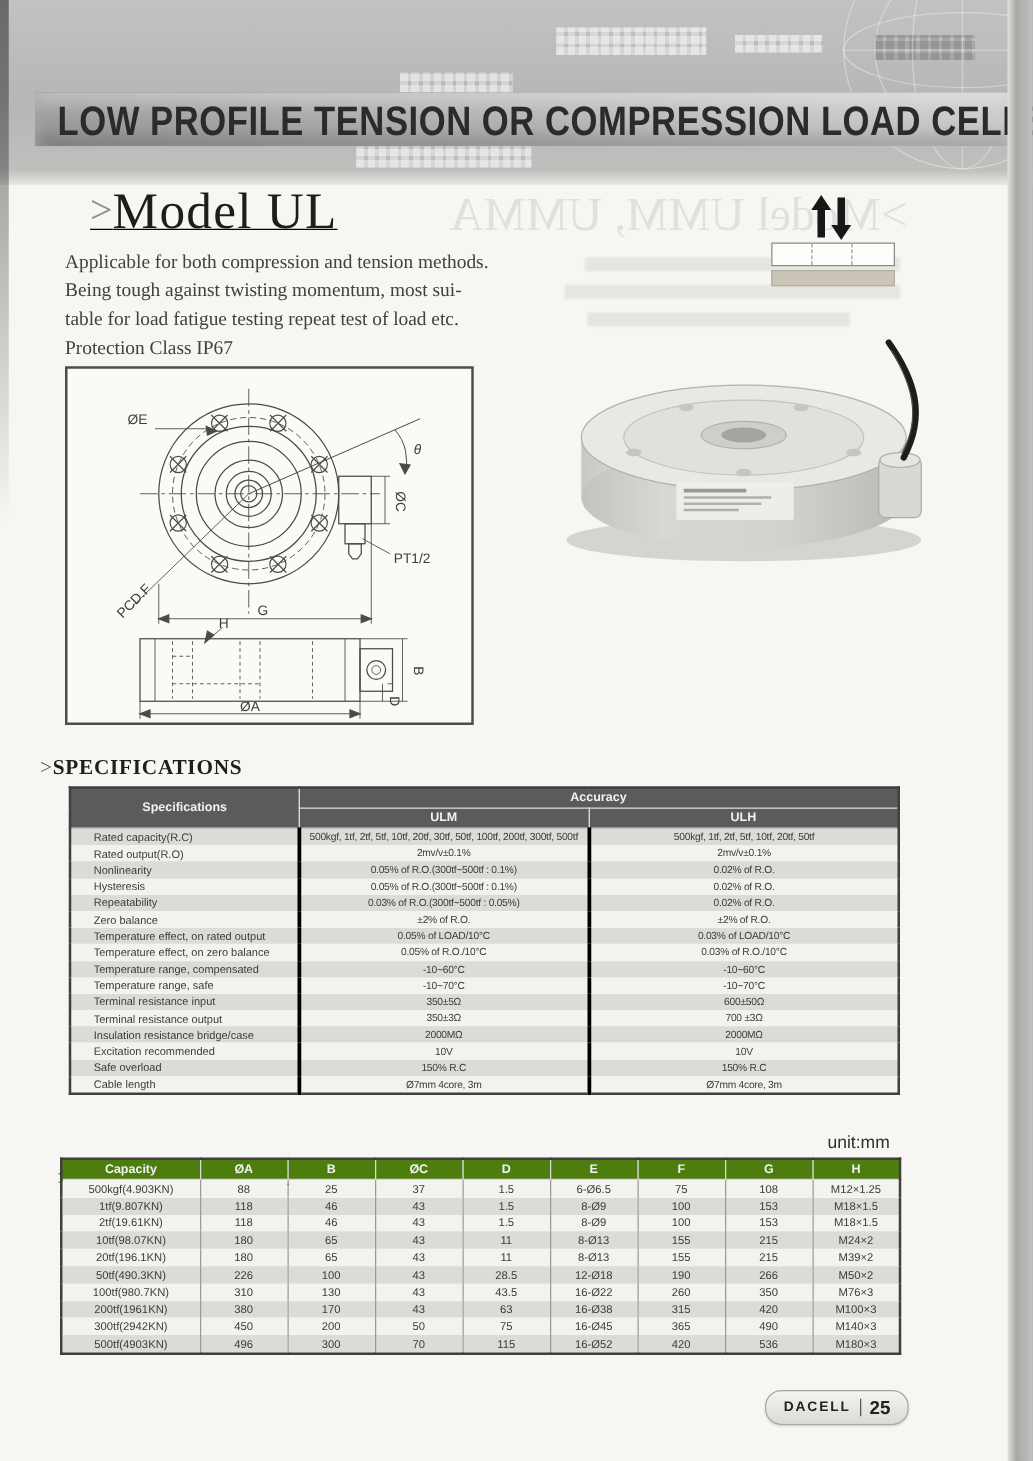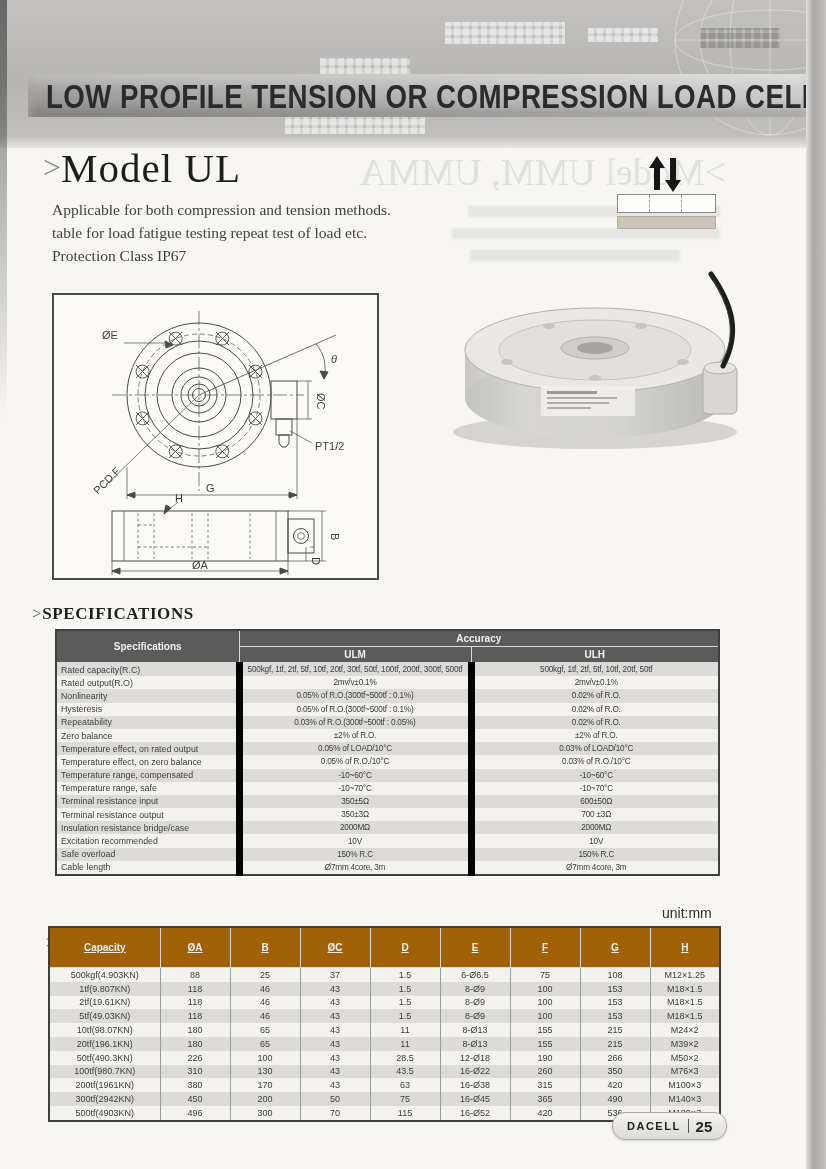--- a/index.html
+++ b/index.html
@@ -18,21 +18,21 @@
       repeating-linear-gradient(90deg,rgba(255,255,255,.38) 0 6px,transparent 6px 9px),
       repeating-linear-gradient(0deg,rgba(255,255,255,.38) 0 6px,transparent 6px 9px);}
   .px.dark{background-image:
       repeating-linear-gradient(90deg,rgba(90,90,90,.22) 0 6px,transparent 6px 9px),
       repeating-linear-gradient(0deg,rgba(90,90,90,.22) 0 6px,transparent 6px 9px);}
   .title-bar{left:28px;top:74px;width:782px;height:43px;
     background:linear-gradient(to right,#9d9c9a 0%,#b4b3b1 45%,#c7c6c4 80%,#cdccca 100%);
     box-shadow:inset 0 10px 14px rgba(255,255,255,.35), inset 0 -10px 12px rgba(0,0,0,.18);}
   .title-text{left:46px;top:78px;font-size:33px;font-weight:bold;color:#2b2b2e;
     transform:scaleX(.84);transform-origin:left center;white-space:nowrap;letter-spacing:.5px;}
-  .model-line{left:43px;top:144px;white-space:nowrap;}
+  .model-line{left:72px;top:144px;white-space:nowrap;text-decoration:underline;}
   .model-prefix{font-family:"Liberation Serif",serif;font-size:32px;color:#8b8b8b;vertical-align:4px;}
   .model-title{font-family:"Liberation Serif",serif;font-size:41px;color:#1d1d1d;letter-spacing:1px;}
   .model-desc{left:52px;top:198px;width:382px;font-family:"Liberation Serif",serif;
     font-size:15.5px;line-height:23px;color:#414141;text-align:justify;}
 
   
   .ghost-head{left:178px;top:150px;width:548px;font-family:"Liberation Serif",serif;
     font-size:38px;color:#8d949e;opacity:.22;transform:scaleX(-1);white-space:nowrap;}
   .ghost-line{background:rgba(110,115,125,.13);filter:blur(1px);}
 
@@ -51,28 +51,28 @@
   .sec-head{font-family:"Liberation Serif",serif;font-size:17px;font-weight:bold;
     color:#1e1e1e;letter-spacing:.6px;white-space:nowrap;}
   .sec-prefix{color:#5a5a5a;font-weight:normal;}
 
   
   table{border-collapse:collapse;table-layout:fixed;}
   .spec-table{width:663px;border:2px solid #3f3f3f;}
   .spec-table th{background:#5b5b5b;color:#f2f2f2;font-weight:bold;font-size:10px;
     border:1px solid #d9d9d9;height:15px;padding:0;}
   .spec-table td{font-size:8.2px;color:#3c3c3c;height:13.2px;padding:0 3px;text-align:center;
-    border-left:7px solid #000000;white-space:nowrap;overflow:hidden;letter-spacing:-.2px;}
-  .spec-table td.lab{text-align:left;border-left:none;font-size:8.8px;padding-left:4px;letter-spacing:0;}
+    border-left:3px solid #000000;white-space:nowrap;overflow:hidden;letter-spacing:-.2px;}
+  .spec-table td.lab{text-align:left;border-left:none;font-size:8.8px;padding-left:18px;letter-spacing:0;}
   .spec-table tbody tr:nth-child(odd){background:#dcdbd7;}
   .spec-table tbody tr:nth-child(even){background:#f3f2ee;}
 
   .dim-table{width:671px;border:2px solid #3f3f3f;}
-  .dim-table th{background:#a16207;color:#f2f2f2;font-weight:bold;font-size:10px;
-    border:1px solid #d9d9d9;height:15px;padding:12px;text-decoration:underline;}
+  .dim-table th{background:#4d7c0f;color:#f2f2f2;font-weight:bold;font-size:10px;
+    border:1px solid #d9d9d9;height:15px;padding:0;}
   .dim-table td{font-size:9px;color:#3c3c3c;height:13.8px;padding:0 2px;text-align:center;
     border-left:1px solid #9a9a9a;white-space:nowrap;overflow:hidden;}
   .dim-table td:first-child{border-left:none;}
   .dim-table tbody tr:nth-child(odd){background:#f3f2ee;}
   .dim-table tbody tr:nth-child(even){background:#dcdbd7;}
   .unit-label{font-size:14px;color:#2e2e2e;}
 
   
   .footer-pill{left:612px;top:1112px;height:26px;display:inline-flex;align-items:center;gap:7px;
     padding:0 14px;border:1px solid #a7a6a2;border-radius:13px;
@@ -109,20 +109,21 @@
   <div class="abs ghost-head">&gt;Model UMM, UMMA</div>
   <div class="abs ghost-line" style="left:468px;top:206px;width:252px;height:11px;"></div>
   <div class="abs ghost-line" style="left:452px;top:228px;width:268px;height:11px;"></div>
   <div class="abs ghost-line" style="left:470px;top:250px;width:210px;height:11px;"></div>
 
   <div class="abs model-line">
     <span class="model-prefix">&gt;</span><span class="model-title">Model UL</span>
   </div>
   <div class="abs model-desc">
     <div>Applicable for both compression and tension methods.</div>
+    <div>Being tough against twisting momentum, most sui-</div>
     <div>table for load fatigue testing repeat test of load etc.</div>
     <div>Protection Class IP67</div>
   </div>
 
   <svg class="abs" style="left:645px;top:156px;" width="40" height="36">
     <polygon points="12,0 4,12 9,12 9,34 15,34 15,12 20,12" fill="#161616"></polygon>
     <polygon points="28,36 20,24 25,24 25,2 31,2 31,24 36,24" fill="#161616"></polygon>
   </svg>
   <div class="abs tc-bar1">
     <i style="left:31px;"></i>
@@ -429,31 +430,20 @@
           <td>118</td>
           <td>46</td>
           <td>43</td>
           <td>1.5</td>
           <td>8-Ø9</td>
           <td>100</td>
           <td>153</td>
           <td>M18×1.5</td>
         </tr>
 
-        <tr>
-          <td>5tf(49.03KN)</td>
-          <td>118</td>
-          <td>46</td>
-          <td>43</td>
-          <td>1.5</td>
-          <td>8-Ø9</td>
-          <td>100</td>
-          <td>153</td>
-          <td>M18×1.5</td>
-        </tr>
 
         <tr>
           <td>10tf(98.07KN)</td>
           <td>180</td>
           <td>65</td>
           <td>43</td>
           <td>11</td>
           <td>8-Ø13</td>
           <td>155</td>
           <td>215</td>

